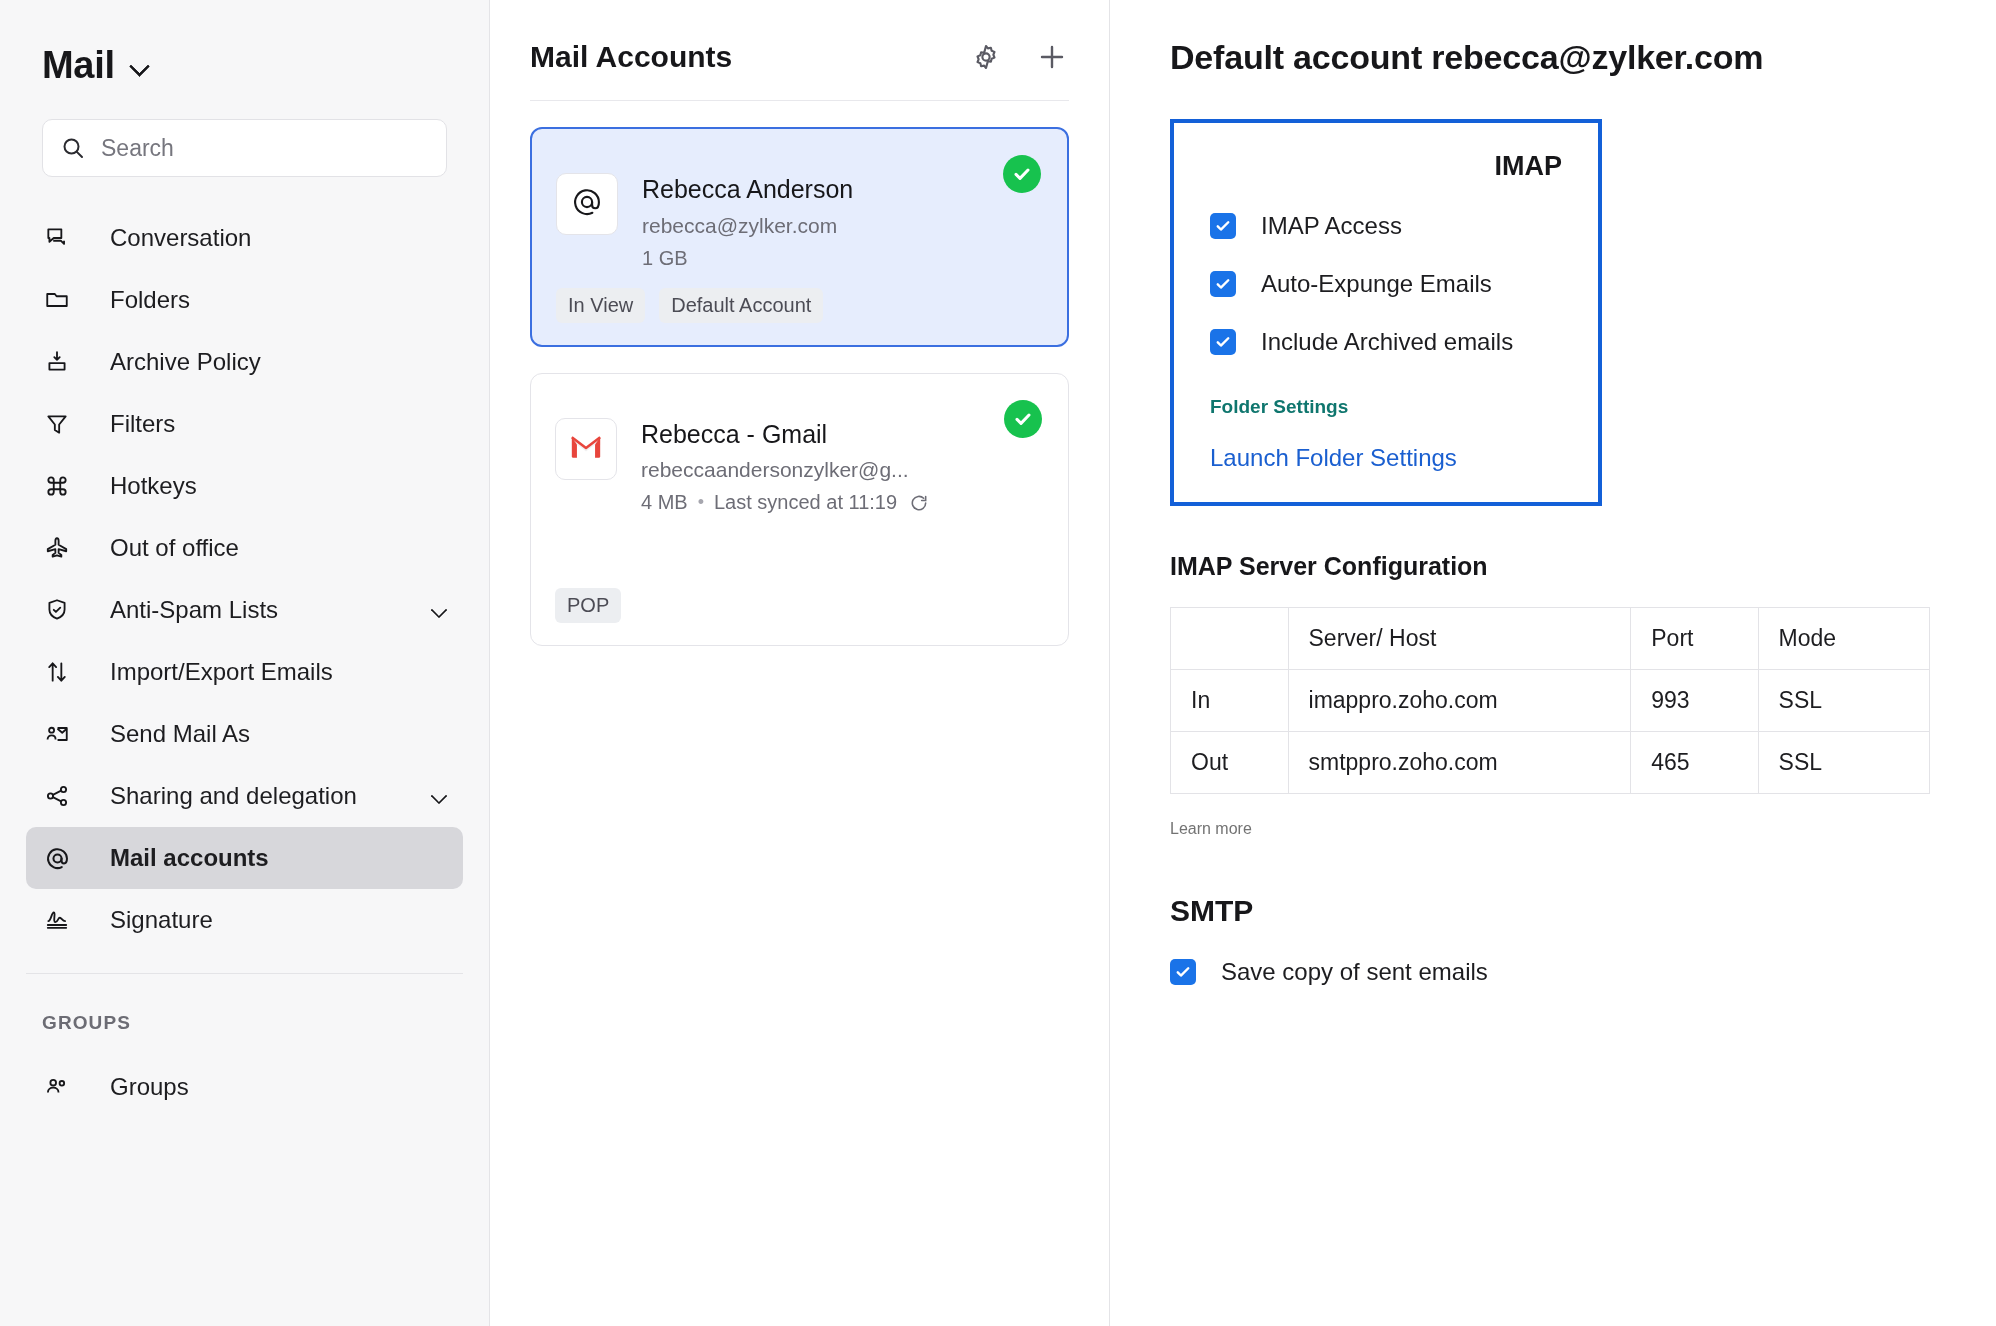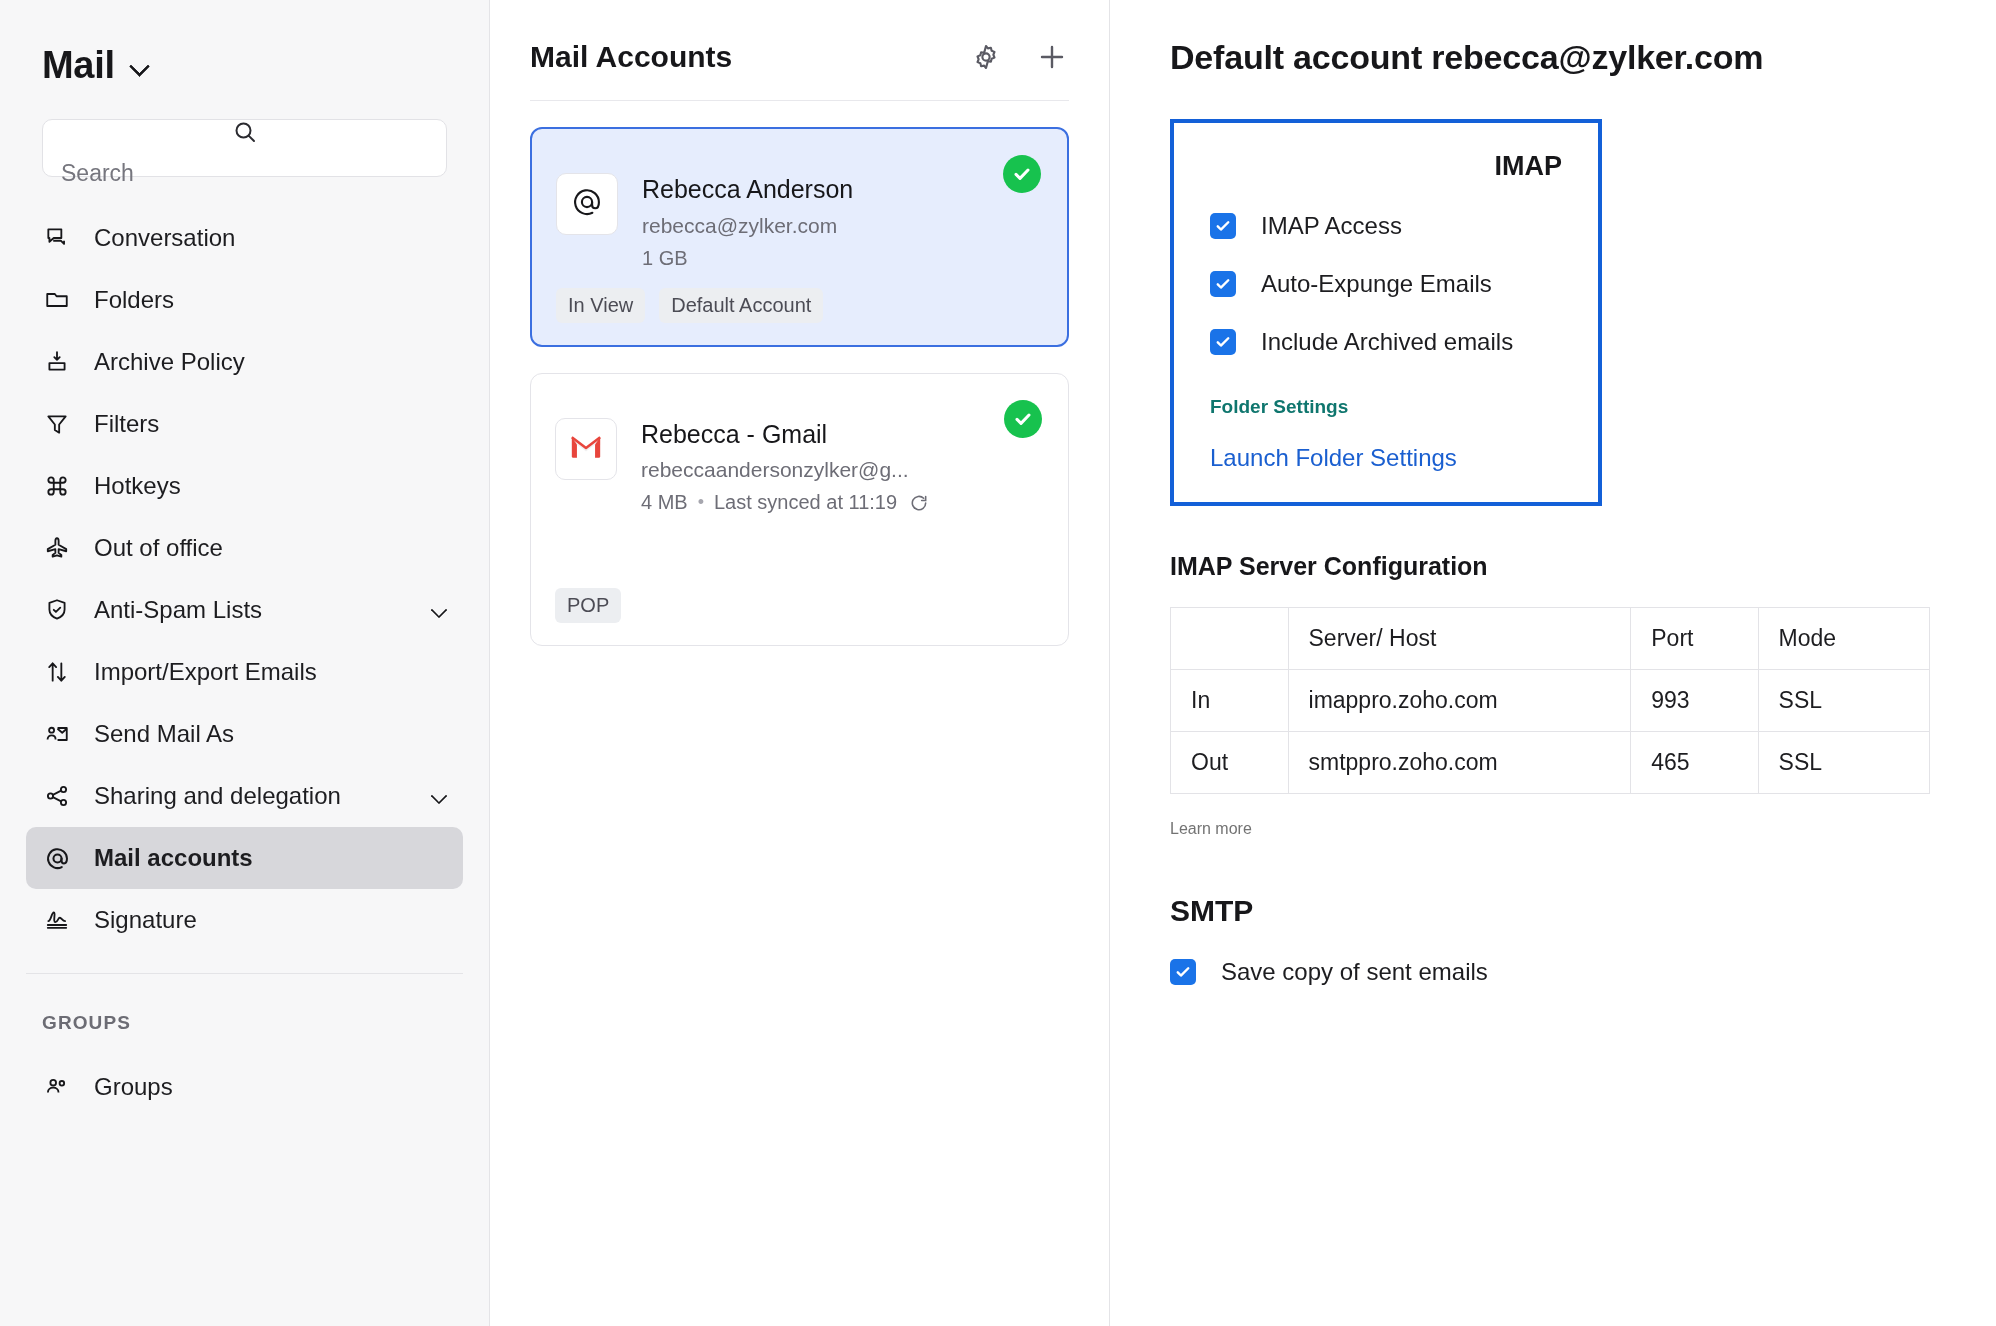--- a/index.html
+++ b/index.html
@@ -64,21 +64,20 @@
   .search-wrap {
     margin: 32px 42px 0 42px;
     height: 58px;
     background: #ffffff;
     border: 1px solid #e2e2e6;
     border-radius: 10px;
     display: flex;
     align-items: center;
     padding: 0 18px;
     gap: 16px;
-    flex-direction: column;
   }
   .search-icon { flex: 0 0 24px; width: 24px; height: 24px; display:block; }
   .search-input {
     border: none;
     outline: none;
     font-size: 23px;
     color: #3c3c43;
     font-family: "Liberation Sans", sans-serif;
     background: transparent;
     width: 100%;
@@ -87,21 +86,21 @@
   .search-input::placeholder { color: #76767e; }
 
   .nav { margin-top: 30px; }
   .nav-item {
     display: flex;
     align-items: center;
     height: 62px;
     margin: 0 26px;
     padding: 0 16px;
     border-radius: 10px;
-    gap: 22px;
+    gap: 38px;
     cursor: pointer;
     position: relative;
   }
   .nav-item.active { background: #d7d7db; }
   .nav-icon {
     flex: 0 0 30px;
     width: 30px; height: 30px;
     display: flex; align-items: center; justify-content: center;
   }
   .nav-label {

